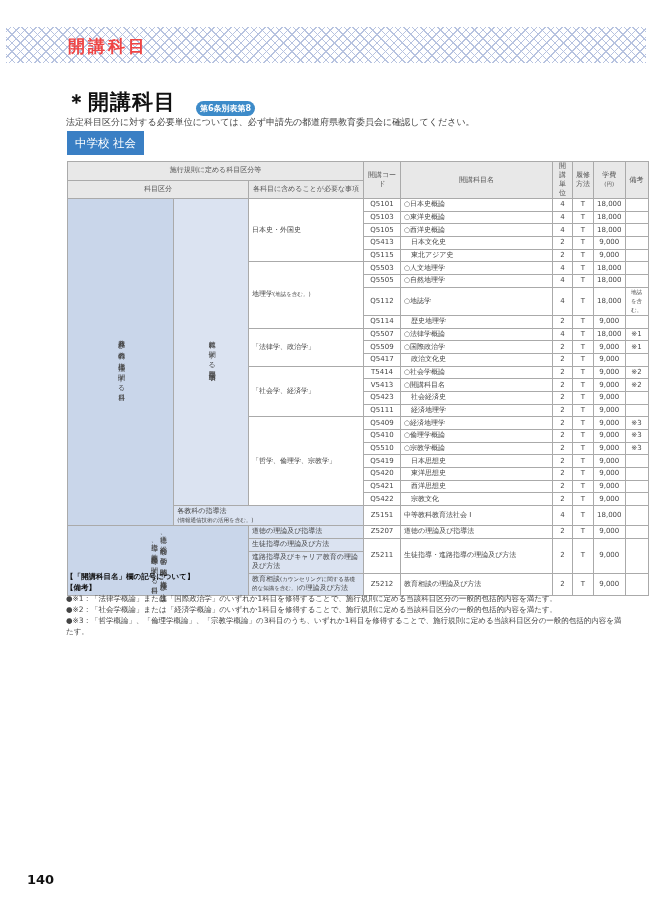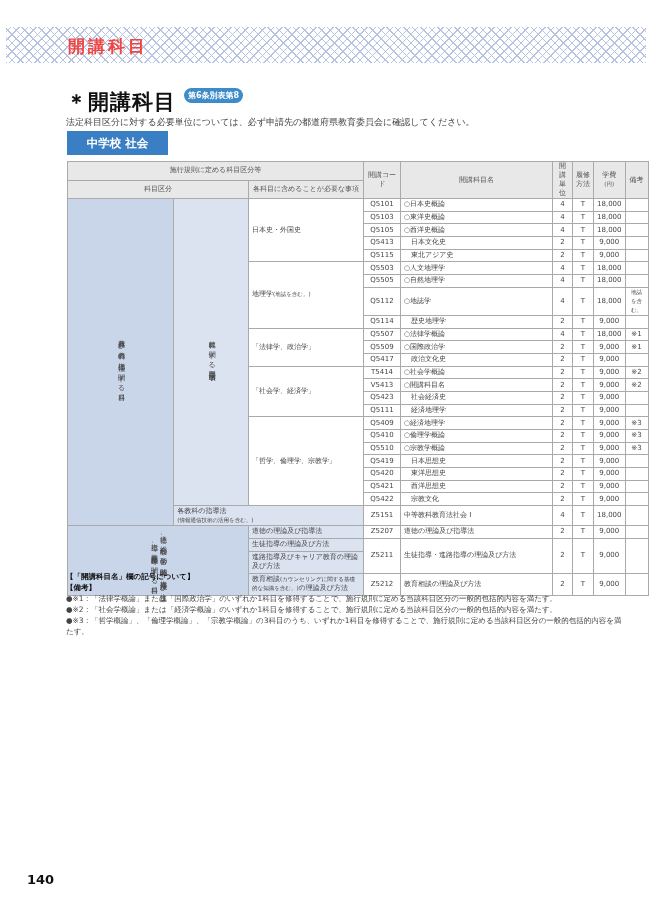--- a/index.html
+++ b/index.html
@@ -3,25 +3,25 @@
 <meta charset="utf-8">
 <style>
   * { box-sizing: border-box; margin: 0; padding: 0; }
   body { width: 651px; height: 900px; background: #fff; font-family: "DejaVu Sans", sans-serif; color: #333; position: relative; overflow: hidden; }
   .band { position: absolute; left: 6px; top: 27px; width: 640px; height: 36px;
     background-color: #fff;
     background-image:
       repeating-linear-gradient(45deg, #b7c3e0 0 1px, transparent 1px 6px),
       repeating-linear-gradient(-45deg, #b7c3e0 0 1px, transparent 1px 6px); }
   .band-title { position: absolute; left: 68px; top: 35px; font-size: 17px; font-weight: bold; color: #ef4444; letter-spacing: 3px; }
-  .sec-title { position: absolute; left: 66px; top: 88px; display: flex; align-items: flex-start; }
+  .sec-title { position: absolute; left: 66px; top: 88px; display: flex; align-items: flex-end; }
   .sec-title .t { font-size: 21px; font-weight: bold; color: #111; letter-spacing: 1px; }
-  .sec-title .badge { margin-left: 8px; background: #3d8bc9; color: #fff; font-size: 8px; font-weight: bold; border-radius: 8px; padding: 2px 4px; }
+  .sec-title .badge { margin-left: 20px; background: #3d8bc9; color: #fff; font-size: 8px; font-weight: bold; border-radius: 8px; padding: 2px 4px; }
   .intro { position: absolute; left: 66px; top: 116px; font-size: 9px; color: #444; }
-  .tag { position: absolute; left: 67px; top: 131px; width: 101px; height: 24px; background: #3a7fc4; color: #fff; font-size: 11.5px; font-weight: bold; display: flex; align-items: center; justify-content: center; }
+  .tag { position: absolute; left: 67px; top: 131px; width: 77px; height: 24px; background: #3a7fc4; color: #fff; font-size: 11.5px; font-weight: normal; display: flex; align-items: center; justify-content: center; }
   table { position: absolute; left: 67px; top: 161px; border-collapse: collapse; font-size: 7px; color: #444; table-layout: fixed; }
   td, th { border: 1px solid #aaa; font-weight: normal; padding: 0 3px; height: 12.7px; line-height: 9px; }
   th { background: #e8e8e8; color: #555; text-align: center; }
   td.c { text-align: center; }
   td.cat { background: #c9d6ea; }
   td.sub { background: #dbe3f1; }
   td.v { writing-mode: vertical-rl; text-align: center; letter-spacing: 1px; vertical-align: middle; padding: 4px 0; }
   td.name.ind { padding-left: 10px; }
   .small { font-size: 5.5px; }
   .notes { position: absolute; left: 66px; top: 571px; width: 560px; font-size: 7.5px; line-height: 11px; color: #444; }

